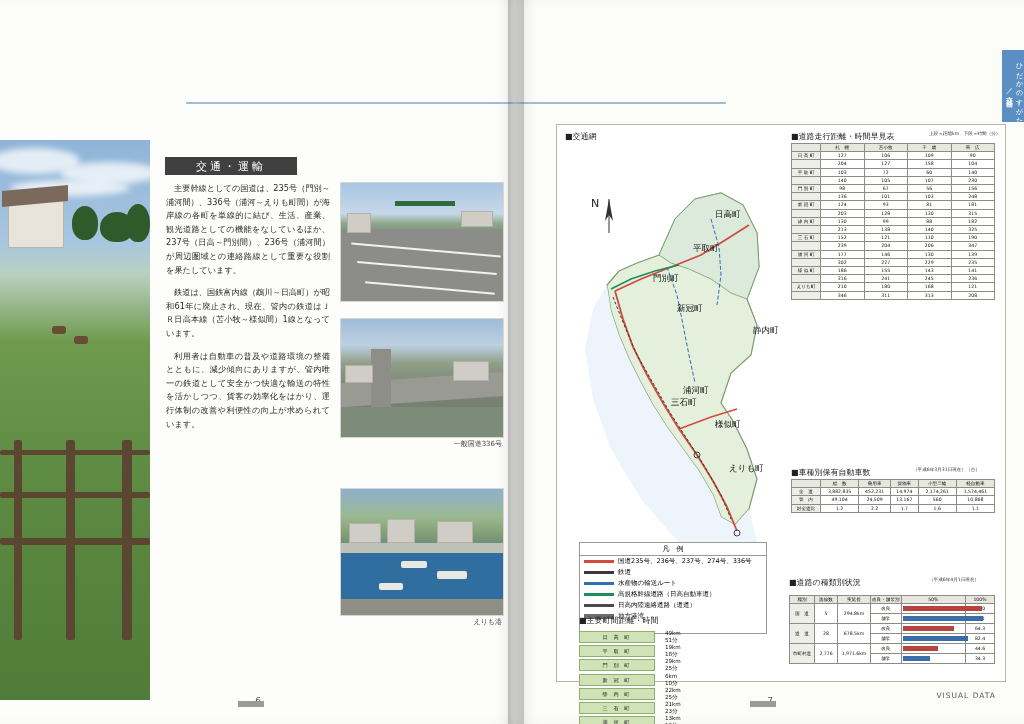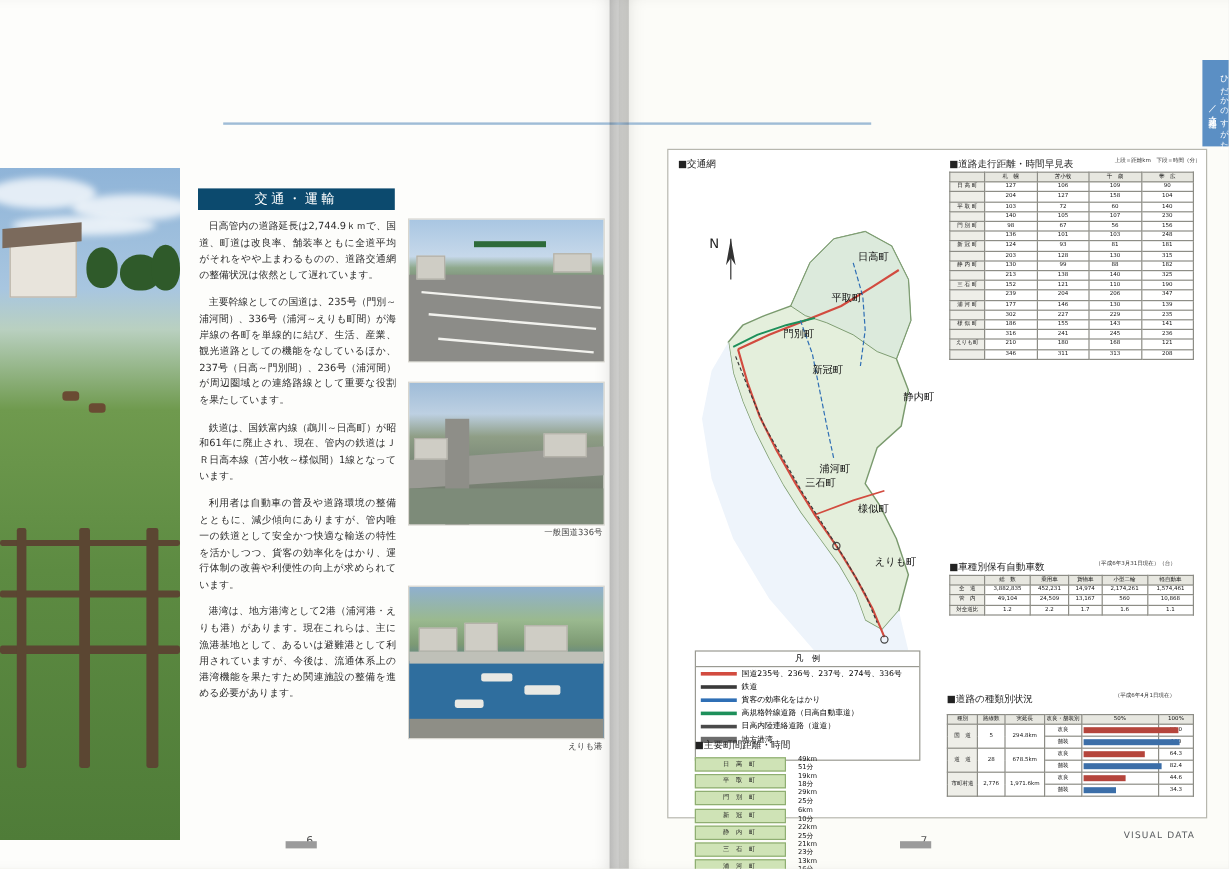--- a/index.html
+++ b/index.html
@@ -49,22 +49,22 @@
   }
   .lp-cloud{position:absolute;background:rgba(255,255,255,.75);border-radius:50%;filter:blur(3px);}
   .lp-house{position:absolute;left:8px;top:60px;width:54px;height:46px;background:#e8e4dc;border:1px solid #b9b3a8;}
   .lp-roof{position:absolute;left:2px;top:48px;width:66px;height:16px;background:#7b6a5c;transform:skewY(-5deg);}
   .lp-fence{position:absolute;left:0;top:300px;width:150px;height:200px;}
   .lp-rail{position:absolute;background:#5b4632;border-radius:2px;}
   .lp-tree{position:absolute;background:#2f5a2a;border-radius:50% 50% 45% 45%;}
   .lp-cow{position:absolute;width:14px;height:8px;background:#6a4b33;border-radius:3px;}
   
   .sec-head{
-    position:absolute;left:165px;top:157px;width:164px;height:18px;
-    background:#0c4a6e;color:#fff;font-size:11px;line-height:18px;
+    position:absolute;left:165px;top:157px;width:132px;height:18px;
+    background:#404040;color:#fff;font-size:11px;line-height:18px;
     text-align:center;letter-spacing:3px;
   }
   
   .body-col{
     position:absolute;left:166px;top:182px;width:164px;height:470px;
     font-family:"DejaVu Sans", sans-serif;
     font-size:8.2px;line-height:13.6px;color:#2b2b2b;text-align:justify;
   }
   .body-col p{margin:0 0 9px 0;text-indent:8px;}
   
@@ -181,25 +181,23 @@
         <div class="lp-rail" style="left:66px;top:0;width:9px;height:200px;"></div>
         <div class="lp-rail" style="left:122px;top:0;width:10px;height:200px;"></div>
       </div>
     </div>
 
     <div class="title-rule"></div>
 
     <div class="sec-head">交通・運輸</div>
 
     <div class="body-col">
-      <p>日高管内の道路延長は2,744.9ｋｍで、国道、町道は改良率、舗装率ともに全道平均がそれをやや上まわるものの、道路交通網の整備状況は依然として遅れています。</p>
       <p>主要幹線としての国道は、235号（門別～浦河間）、336号（浦河～えりも町間）が海岸線の各町を単線的に結び、生活、産業、観光道路としての機能をなしているほか、237号（日高～門別間）、236号（浦河間）が周辺圏域との連絡路線として重要な役割を果たしています。</p>
       <p>鉄道は、国鉄富内線（鵡川～日高町）が昭和61年に廃止され、現在、管内の鉄道はＪＲ日高本線（苫小牧～様似間）1線となっています。</p>
       <p>利用者は自動車の普及や道路環境の整備とともに、減少傾向にありますが、管内唯一の鉄道として安全かつ快適な輸送の特性を活かしつつ、貨客の効率化をはかり、運行体制の改善や利便性の向上が求められています。</p>
-      <p>港湾は、地方港湾として2港（浦河港・えりも港）があります。現在これらは、主に漁港基地として、あるいは避難港として利用されていますが、今後は、流通体系上の港湾機能を果たすため関連施設の整備を進める必要があります。</p>
     </div>
 
     <div class="ph" id="ph1">
       <div class="road" style="left:-20px;top:46px;width:220px;height:74px;transform:skewX(-10deg);"></div>
       <div class="roadline" style="left:10px;top:66px;width:150px;transform:rotate(5deg);"></div>
       <div class="roadline" style="left:16px;top:84px;width:140px;transform:rotate(5deg);"></div>
       <div class="roadline" style="left:24px;top:104px;width:130px;transform:rotate(5deg);"></div>
       <div class="bldg" style="left:6px;top:30px;width:22px;height:18px;"></div>
       <div class="bldg" style="left:120px;top:28px;width:30px;height:14px;"></div>
       <div style="position:absolute;left:54px;top:18px;width:60px;height:5px;background:#2e6b3a;"></div>
@@ -289,21 +287,21 @@
           <div class="lg-row">
             <span class="lg-swatch" style="background:#d24b3f;"></span>
             <span>国道235号、236号、237号、274号、336号</span>
           </div>
           <div class="lg-row">
             <span class="lg-swatch" style="background:#3a3a3a;"></span>
             <span>鉄道</span>
           </div>
           <div class="lg-row">
             <span class="lg-swatch" style="background:#2f6fb5;"></span>
-            <span>貨客の効率化をはかり</span>
+            <span>水産物の輸送ルート</span>
           </div>
           <div class="lg-row">
             <span class="lg-swatch" style="background:#1d8f5a;"></span>
             <span>高規格幹線道路（日高自動車道）</span>
           </div>
           <div class="lg-row">
             <span class="lg-swatch" style="background:#4a4a4a;"></span>
             <span>日高内陸連絡道路（道道）</span>
           </div>
           <div class="lg-row">

